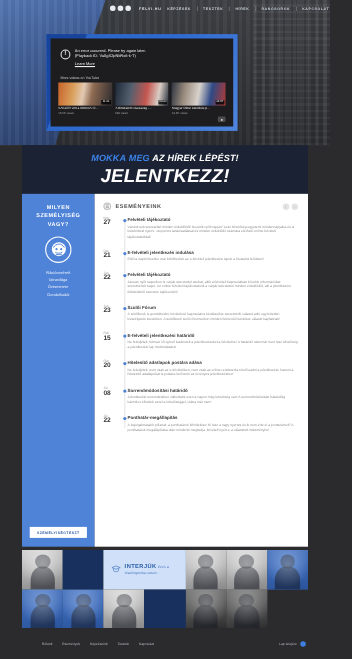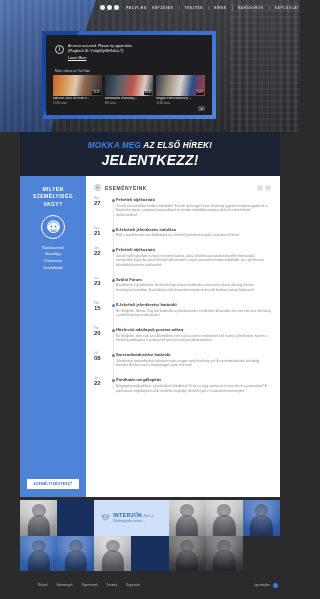--- a/index.html
+++ b/index.html
@@ -126,21 +126,21 @@
   
   .hero {
     position: absolute; left: 20px; top: 132px; width: 260px; height: 44px;
     background: #1b2233; display: flex; flex-direction: column;
     align-items: center; justify-content: center; z-index: 15;
   }
   .hero-l1 { font-size: 8.2px; font-weight: 700; font-style: italic; letter-spacing: .2px; }
   .hero-l1 .accent { color: #3d82e8; }
   .hero-l1 .white { color: #ffffff; }
   .hero-l2 {
-    font-size: 14px; font-weight: 700; font-style: italic; color: #fff;
+    font-size: 17px; font-weight: 700; font-style: italic; color: #fff;
     letter-spacing: .2px; margin-top: 2px;
   }
 
   
   .main { position: absolute; left: 20px; top: 176px; width: 260px; display: flex; z-index: 10; }
 
   .sidebar {
     width: 66px; background: #4f83d8; padding: 10px 5px 8px;
     display: flex; flex-direction: column; align-items: center;
     min-height: 321px;
@@ -304,21 +304,21 @@
         </div>
       </div>
       <div class="yt-play-btn">
           <span></span>
         </div>
     </div>
   </div>
 
   <div class="hero">
     <div class="hero-l1">
-      <span class="accent">MOKKA MEG</span><span class="white"> AZ ELSŐ HÍREK!</span>
+      <span class="accent">MOKKA MEG</span><span class="white"> AZ HÍREK LÉPÉST!</span>
     </div>
     <div class="hero-l2">JELENTKEZZ!</div>
   </div>
 
   <div class="main">
 
     <aside class="sidebar">
       <div class="sb-title">MILYEN SZEMÉLYISÉG VAGY?</div>
       <div class="sb-avatar">
         <svg viewBox="0 0 24 24" fill="none" stroke="#ffffff" stroke-width="1.2">

